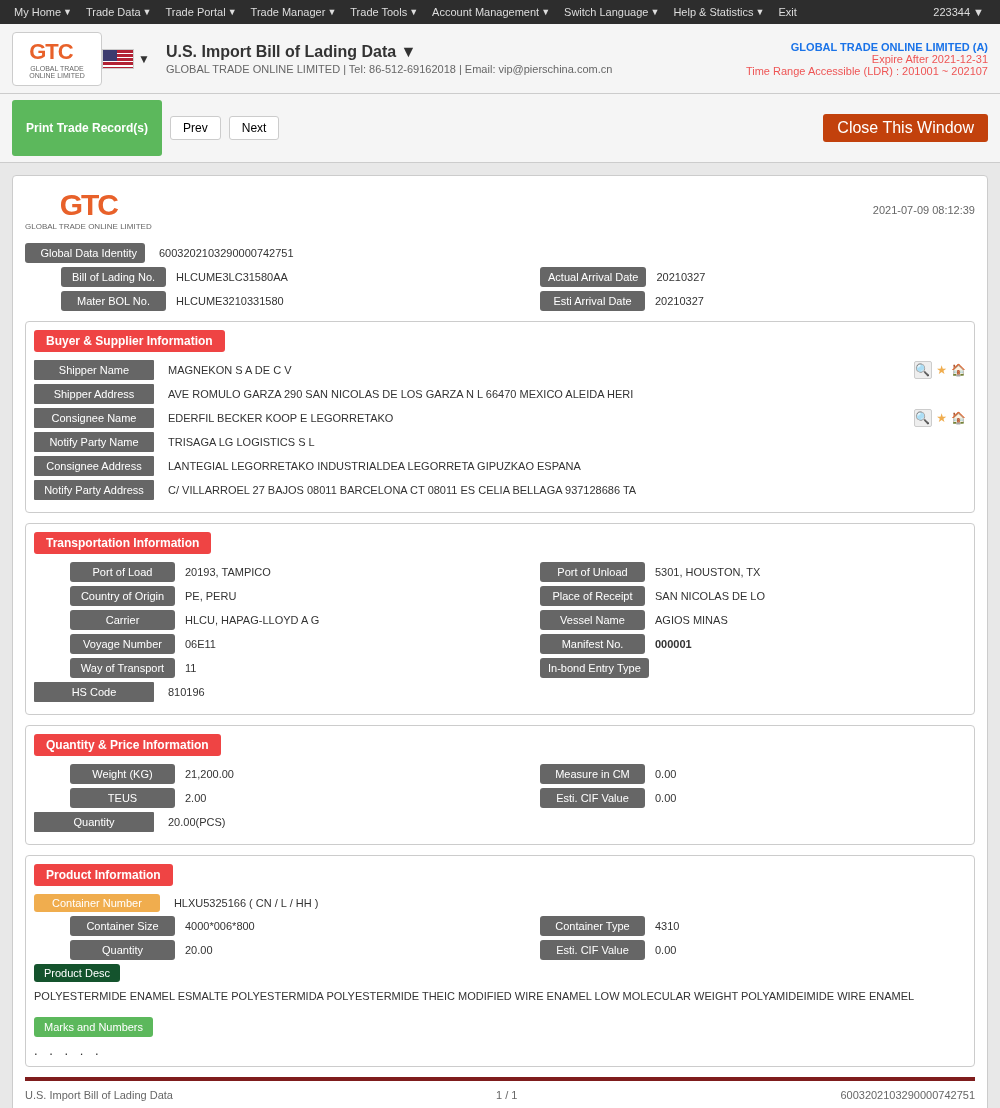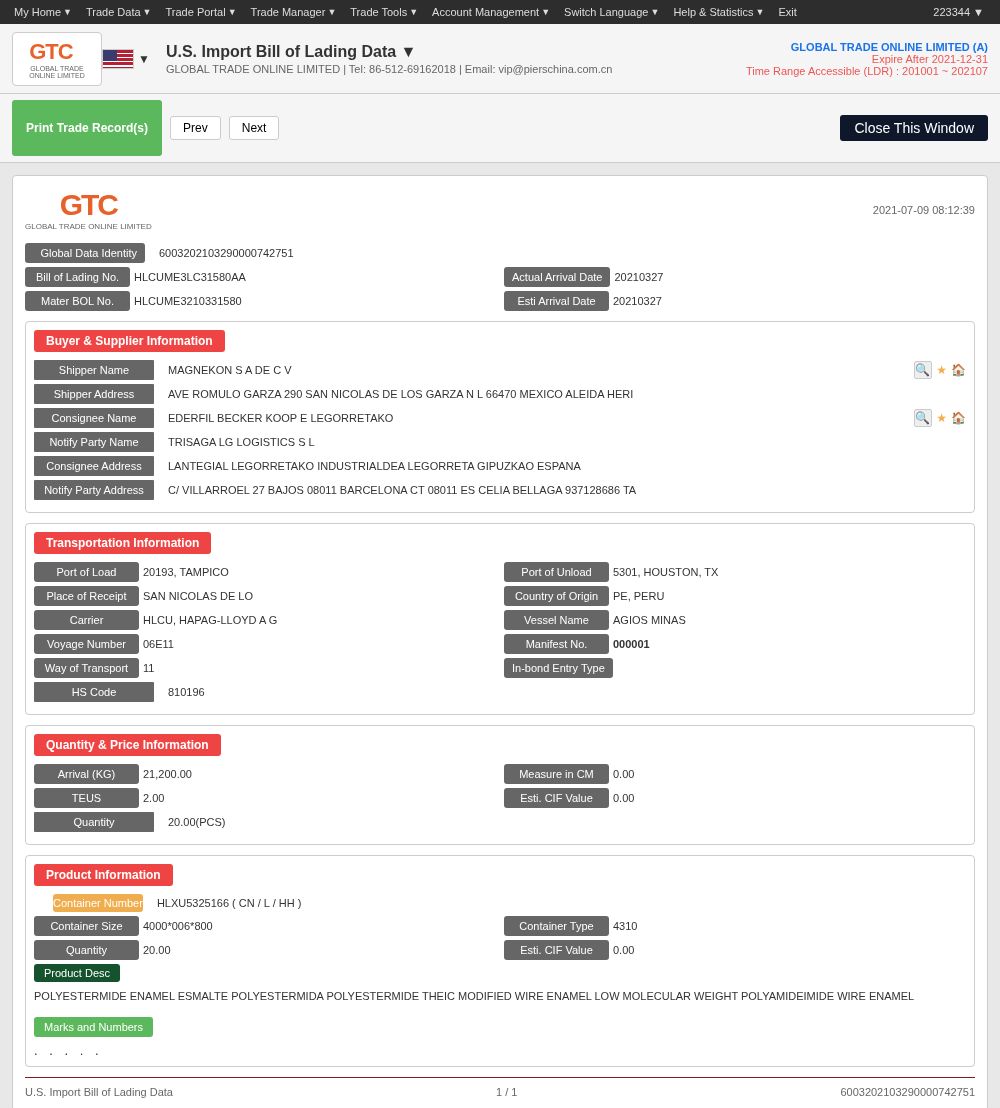--- a/index.html
+++ b/index.html
@@ -90,27 +90,27 @@
     }
     .btn-nav {
       background: #fff;
       border: 1px solid #ccc;
       padding: 4px 12px;
       border-radius: 3px;
       cursor: pointer;
       font-size: 12px;
     }
     .btn-close {
-      background: #0f172a;
+      background: #c2410c;
       color: #fff;
       border: none;
       padding: 5px 14px;
       border-radius: 3px;
       cursor: pointer;
-      font-size: 14px;
+      font-size: 16px;
       margin-left: auto;
     }
     .spacer { flex: 1; }
 
     
     .main-content {
       padding: 12px;
       background: #e8e8e8;
     }
 
@@ -168,21 +168,21 @@
     .icon-star { color: #f0ad4e; }
     .icon-home { color: #666; }
 
     .highlight-orange { color: #e8612a; font-weight: bold; }
 
     
     .doc-footer {
       display: flex;
       justify-content: space-between;
       align-items: center;
-      border-top: 1px solid #7f1d1d;
+      border-top: 4px solid #7f1d1d;
       padding-top: 8px;
       margin-top: 8px;
       font-size: 11px;
       color: #666;
     }
 
     .marks-btn {
       background: #5cb85c;
       color: #fff;
       border: none;
@@ -191,26 +191,25 @@
       cursor: pointer;
       font-size: 11px;
       display: inline-block;
       margin-top: 6px;
     }
 
     .container-btn {
       background: #f0ad4e;
       color: #fff;
       border: none;
-      padding: 3px 0;
+      padding: 3px 18px;
       border-radius: 3px;
       cursor: pointer;
       font-size: 11px;
       display: inline-block;
-      margin-left: 19px;
     }
 
     .product-desc-btn {
       background: #14532d;
       color: #fff;
       border: none;
       padding: 3px 10px;
       border-radius: 3px;
       cursor: pointer;
       font-size: 11px;
@@ -246,21 +245,21 @@
       padding: 4px 8px;
       font-size: 11px;
       white-space: nowrap;
       min-width: 120px;
       text-align: center;
     }
     .full-value { font-size: 11px; color: #333; flex: 1; padding-left: 6px; }
 
     
     .dual-row { display: flex; margin-bottom: 4px; gap: 8px; }
-    .dual-col { flex: 1; display: flex; align-items: center; gap: 0; }
+    .dual-col { flex: 1; display: flex; align-items: center; gap: 6px; margin-left: 36px; }
     .dual-label {
       background: #666;
       color: #fff;
       border-radius: 3px;
       padding: 4px 8px;
       font-size: 11px;
       white-space: nowrap;
       min-width: 105px;
       text-align: center;
     }
@@ -441,27 +440,27 @@
           <span class="dual-value">20193, TAMPICO</span>
         </div>
         <div class="dual-col">
           <span class="dual-label">Port of Unload</span>
           <span class="dual-value">5301, HOUSTON, TX</span>
         </div>
       </div>
 
       <div class="dual-row">
         <div class="dual-col">
+          <span class="dual-label">Country of Origin</span>
+          <span class="dual-value">PE, PERU</span>
+        </div>
+        <div class="dual-col">
           <span class="dual-label">Place of Receipt</span>
           <span class="dual-value">SAN NICOLAS DE LO</span>
         </div>
-        <div class="dual-col">
-          <span class="dual-label">Country of Origin</span>
-          <span class="dual-value">PE, PERU</span>
-        </div>
       </div>
 
       <div class="dual-row">
         <div class="dual-col">
           <span class="dual-label">Carrier</span>
           <span class="dual-value">HLCU, HAPAG-LLOYD A G</span>
         </div>
         <div class="dual-col">
           <span class="dual-label">Vessel Name</span>
           <span class="dual-value">AGIOS MINAS</span>
@@ -494,21 +493,21 @@
         <span class="full-label">HS Code</span>
         <span class="full-value">810196</span>
       </div>
     </div>
 
     <div class="section-block">
       <div class="section-header">Quantity &amp; Price Information</div>
 
       <div class="dual-row">
         <div class="dual-col">
-          <span class="dual-label">Arrival (KG)</span>
+          <span class="dual-label">Weight (KG)</span>
           <span class="dual-value">21,200.00</span>
         </div>
         <div class="dual-col">
           <span class="dual-label">Measure in CM</span>
           <span class="dual-value">0.00</span>
         </div>
       </div>
 
       <div class="dual-row">
         <div class="dual-col">

